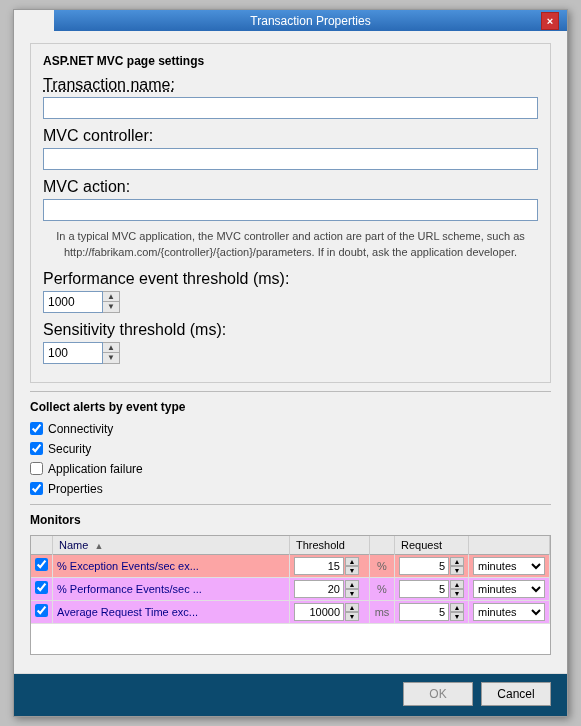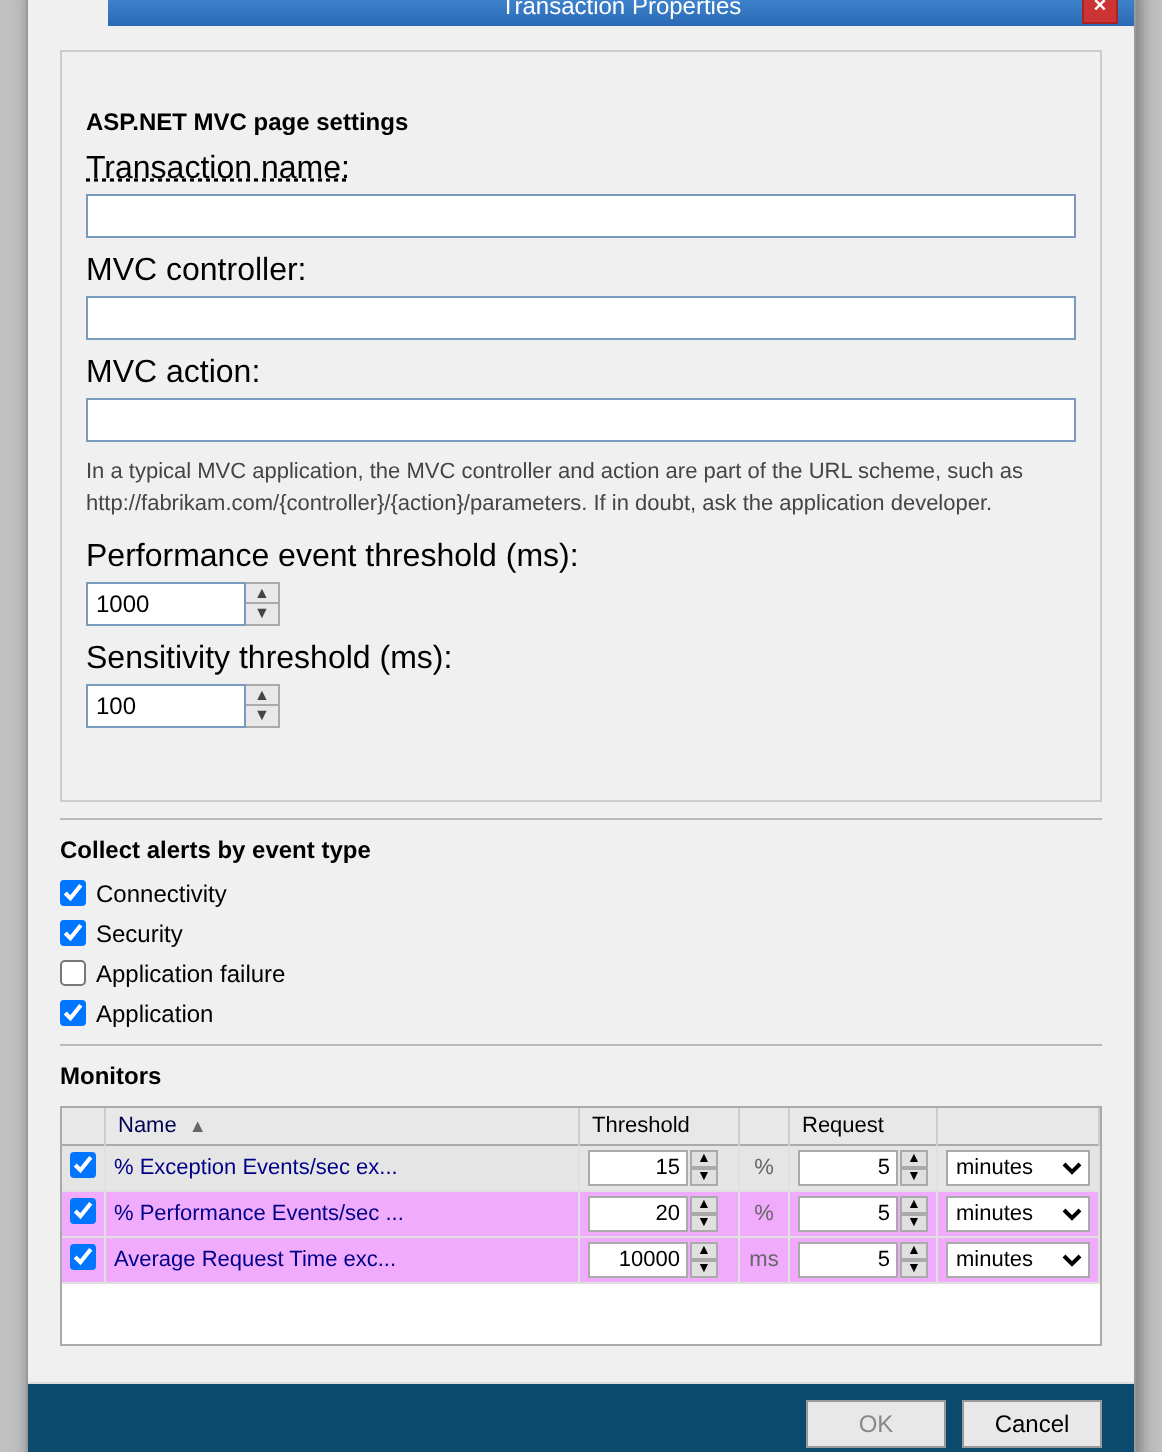--- a/index.html
+++ b/index.html
@@ -54,21 +54,21 @@
     }
     .section-header {
       font-weight: bold;
       font-size: 12px;
       margin-bottom: 8px;
       color: #000;
     }
     .section-group {
       background: #f0f0f0;
       border: 1px solid #ccc;
-      padding: 28px 12px;
+      padding: 10px 12px;
       margin-bottom: 8px;
     }
     .field-label {
       font-size: 16px;
       margin-bottom: 3px;
       color: #000;
     }
     .field-label.underline {
       text-decoration: underline;
       text-decoration-style: dotted;
@@ -81,30 +81,31 @@
       padding: 2px 4px;
       font-size: 12px;
       outline: none;
       margin-bottom: 8px;
     }
     .hint-text {
       font-size: 11px;
       color: #444;
       line-height: 1.4;
       margin-bottom: 10px;
+      text-align: center;
     }
     .spinner-group {
       margin-bottom: 8px;
     }
     .spinner-row {
       display: flex;
       align-items: center;
     }
     .spinner-input {
-      width: 80px;
+      width: 60px;
       height: 22px;
       border: 1px solid #7a9bbf;
       background: white;
       padding: 2px 4px;
       font-size: 12px;
       text-align: left;
       outline: none;
     }
     .spinner-arrows {
       display: flex;
@@ -187,21 +188,21 @@
     }
     thead th .sort-arrow {
       font-size: 9px;
       margin-left: 3px;
       color: #666;
     }
     tbody tr {
       border-bottom: 1px solid #e0e0e0;
     }
     tbody tr.selected {
-      background: #e5e5e5;
+      background: #fca5a5;
       margin-top: 44px;
     }
     tbody tr:not(.selected) {
       background: #f0abfc;
     }
     tbody td {
       padding: 2px 4px;
       border-right: 1px solid #e0e0e0;
       font-size: 11px;
       vertical-align: middle;
@@ -348,21 +349,21 @@
         <div class="checkbox-row">
           <input type="checkbox" checked="" style="">
           <span class="checkbox-label">Security</span>
         </div>
         <div class="checkbox-row">
           <input type="checkbox" style="">
           <span class="checkbox-label">Application failure</span>
         </div>
         <div class="checkbox-row">
           <input type="checkbox" checked="" style="">
-          <span class="checkbox-label">Application</span>
+          <span class="checkbox-label">Properties</span>
         </div>
       </div>
     </div>
 
     <hr class="divider">
 
     <div class="monitors-section">
       <div class="section-header">Monitors</div>
       <div class="table-container">
         <table>

